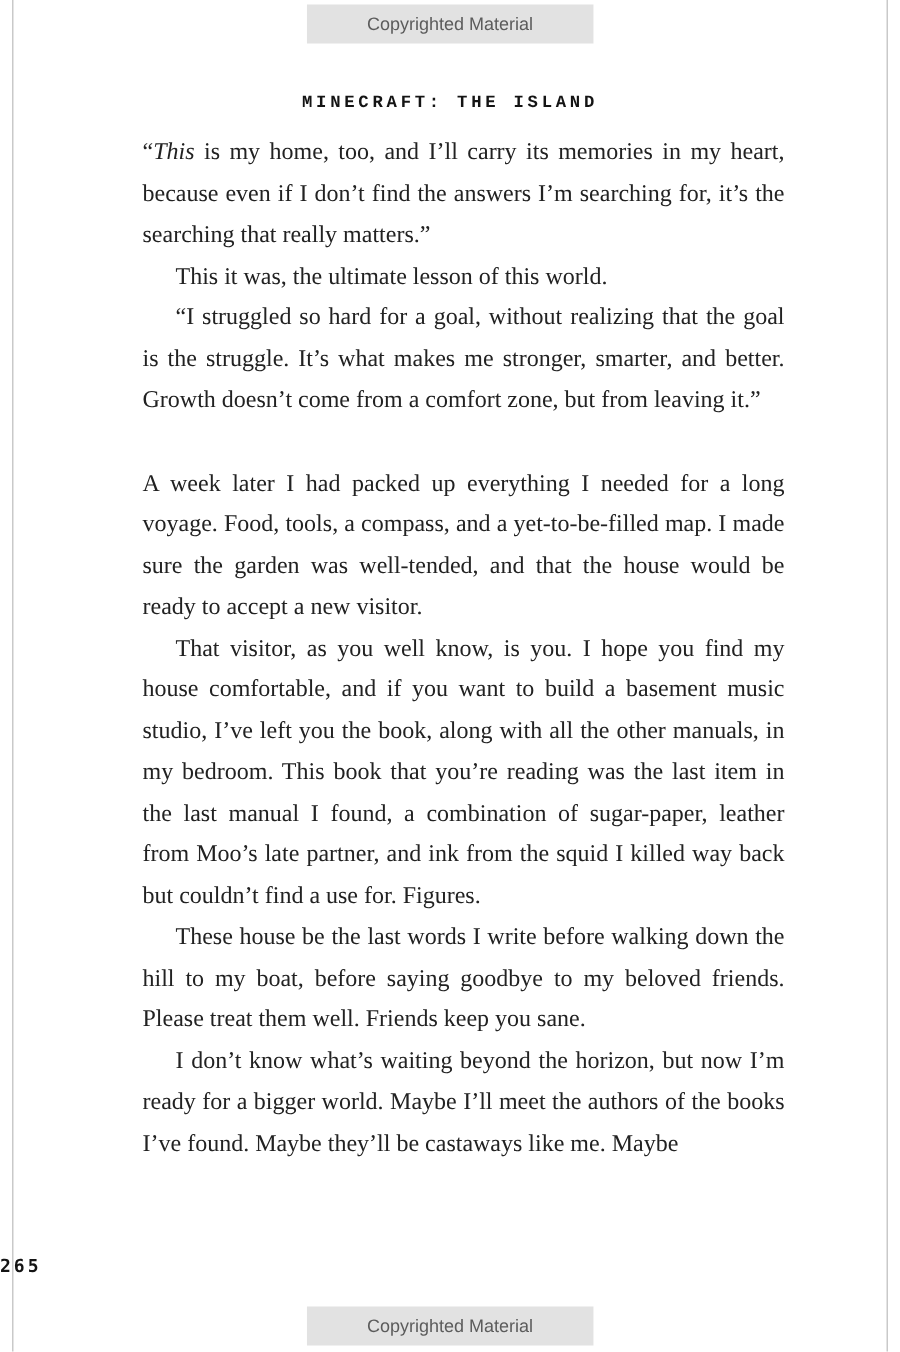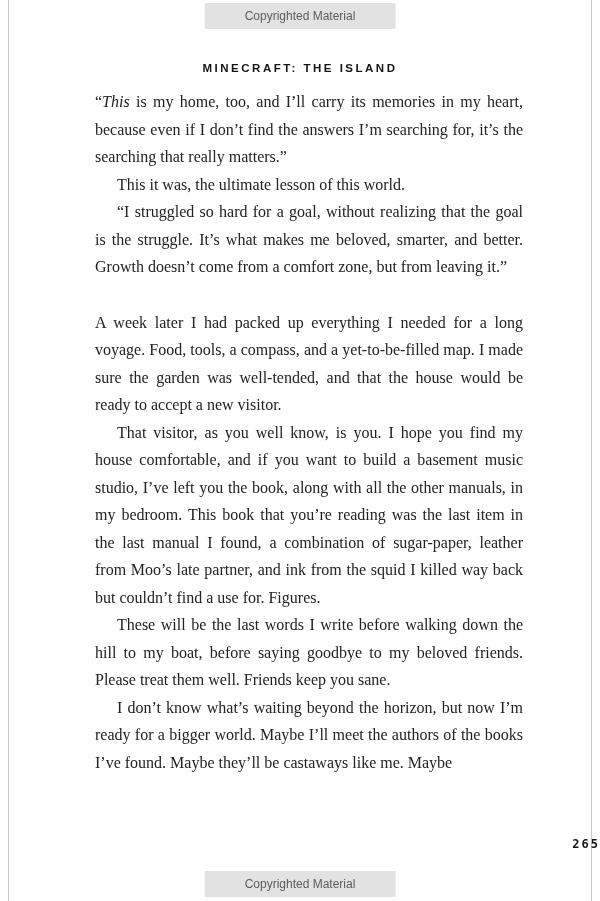--- a/index.html
+++ b/index.html
@@ -25,42 +25,42 @@
     font-size: 12px;
     line-height: 1;
     padding: 7px 40px;
     white-space: nowrap;
   }
   .notice.top    { top: 3px; }
   .notice.bottom { bottom: 4px; }
   .running-head {
     position: absolute; top: 62px; left: 0; right: 0;
     text-align: center;
-    font-family: Liberation Sans, sans-serif;
+    font-family: Liberation Mono, monospace;
     font-weight: bold;
     font-size: 11.5px;
     letter-spacing: 2.5px;
     color: #141414;
   }
   .text-block {
     position: absolute;
     top: 88px; left: 95px;
     width: 428px;
     font-size: 16px;
     line-height: 27.5px;
     text-align: justify;
     color: #222222;
   }
   .text-block p { margin: 0; }
   .text-block p.indent { text-indent: 22px; }
   .text-block p.section-start { margin-top: 28px; }
   .text-block em { font-style: italic; }
   .page-number {
     position: absolute; bottom: 50px; left: 0; right: 0;
-    text-align: right;
+    text-align: left;
     font-family: "DejaVu Sans Mono", monospace;
     font-weight: bold;
     font-size: 12px;
     letter-spacing: 2px;
     color: #141414;
   }
 </style>
 </head>
 <body>
 
@@ -72,27 +72,27 @@
   <div class="notice top">Copyrighted Material</div>
 
   <div class="running-head">MINECRAFT: THE ISLAND</div>
 
   <div class="text-block">
 
     <p><span>“</span><em>This</em><span> is my home, too, and I’ll carry its memories in my heart, because even if I don’t find the answers I’m searching for, it’s the searching that really matters.”</span></p>
 
     <p class="indent">This it was, the ultimate lesson of this world.</p>
 
-    <p class="indent">“I struggled so hard for a goal, without realizing that the goal is the struggle. It’s what makes me beloved, smarter, and better. Growth doesn’t come from a comfort zone, but from leaving it.”</p>
+    <p class="indent">“I struggled so hard for a goal, without realizing that the goal is the struggle. It’s what makes me stronger, smarter, and better. Growth doesn’t come from a comfort zone, but from leaving it.”</p>
 
     <p class="section-start">A week later I had packed up everything I needed for a long voyage. Food, tools, a compass, and a yet-to-be-filled map. I made sure the garden was well-tended, and that the house would be ready to accept a new visitor.</p>
 
     <p class="indent">That visitor, as you well know, is you. I hope you find my house comfortable, and if you want to build a basement music studio, I’ve left you the book, along with all the other manuals, in my bedroom. This book that you’re reading was the last item in the last manual I found, a combination of sugar-paper, leather from Moo’s late partner, and ink from the squid I killed way back but couldn’t find a use for. Figures.</p>
 
-    <p class="indent">These will be the last words I write before walking down the hill to my boat, before saying goodbye to my beloved friends. Please treat them well. Friends keep you sane.</p>
+    <p class="indent">These house be the last words I write before walking down the hill to my boat, before saying goodbye to my beloved friends. Please treat them well. Friends keep you sane.</p>
 
     <p class="indent">I don’t know what’s waiting beyond the horizon, but now I’m ready for a bigger world. Maybe I’ll meet the authors of the books I’ve found. Maybe they’ll be castaways like me. Maybe</p>
 
   </div>
 
   <div class="page-number">265</div>
 
   <div class="notice bottom">Copyrighted Material</div>
 
 </div>

